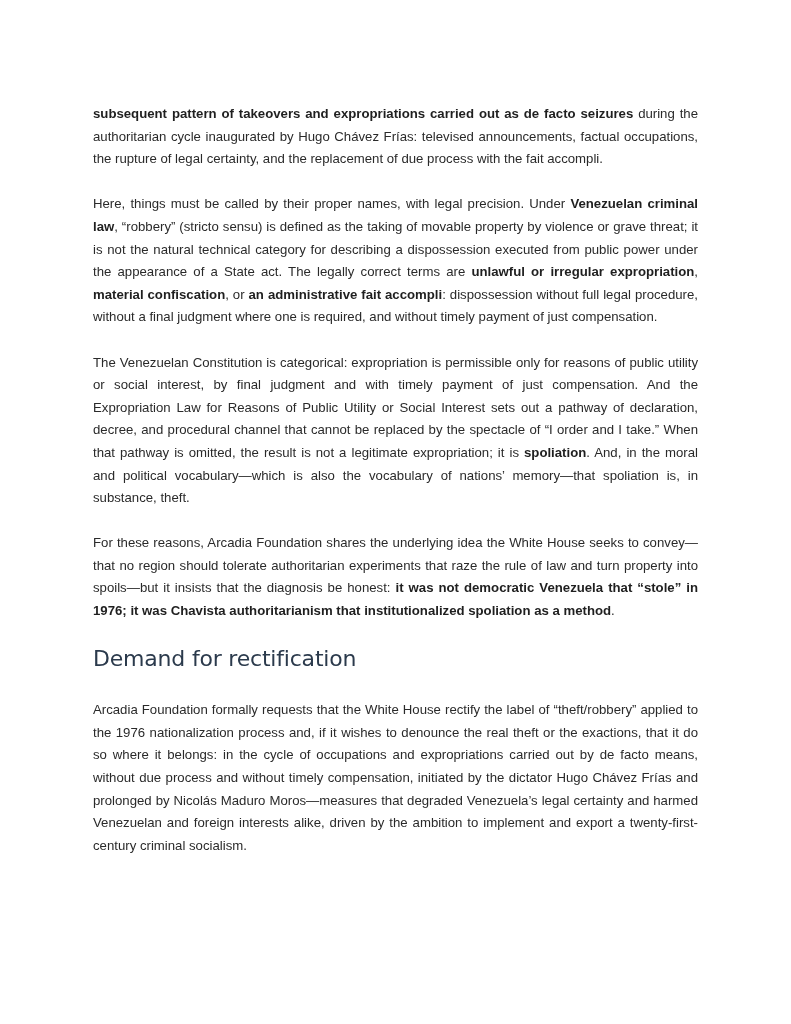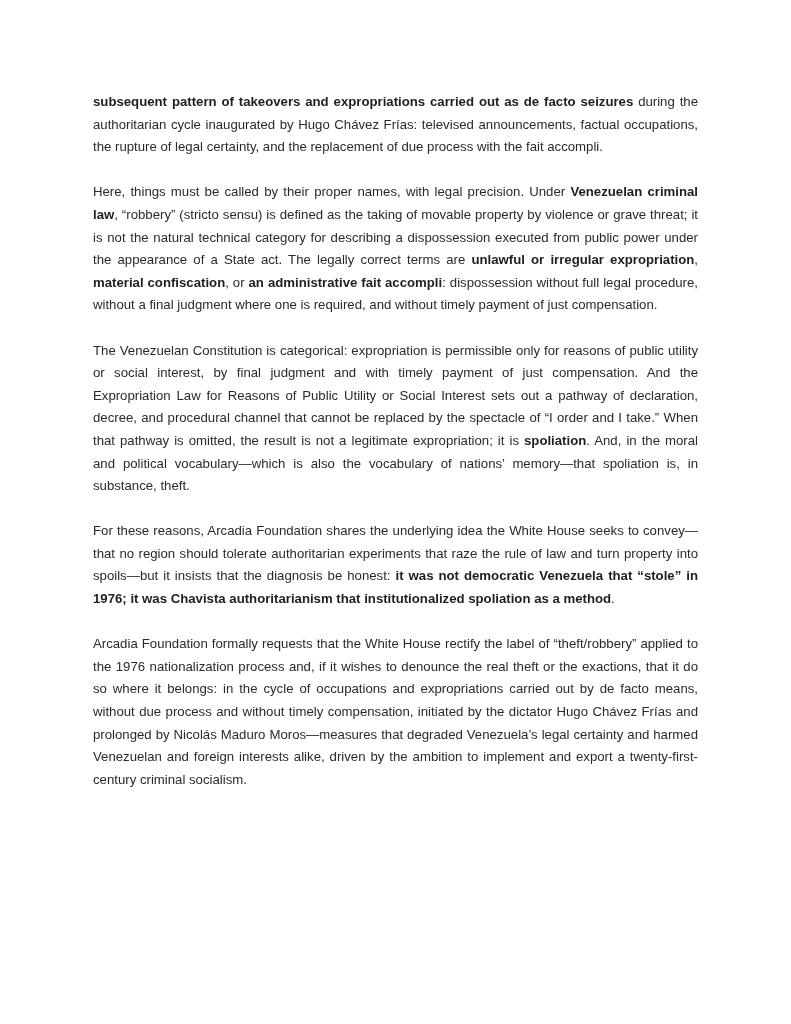--- a/index.html
+++ b/index.html
@@ -9,21 +9,21 @@
     }
     body {
       width: 791px;
       height: 1024px;
       position: relative;
       overflow: hidden;
     }
     .page {
       position: absolute;
       left: 93px;
-      top: 91px;
+      top: 103px;
       width: 605px;
       font-family: "Liberation Sans", sans-serif;
       font-size: 13.2px;
       line-height: 22.6px;
       color: #2a2a2a;
       text-align: justify;
     }
     .para {
       margin: 0 0 22.6px 0;
     }
@@ -43,14 +43,15 @@
     }
   </style>
 </head>
 <body>
 
 <div class="page">
   <p class="para"><b>subsequent pattern of takeovers and expropriations carried out as de facto seizures</b><span> during the authoritarian cycle inaugurated by Hugo Chávez Frías: televised announcements, factual occupations, the rupture of legal certainty, and the replacement of due process with the fait accompli.</span></p>
   <p class="para"><span>Here, things must be called by their proper names, with legal precision. Under </span><b>Venezuelan criminal law</b><span>, “robbery” (stricto sensu) is defined as the taking of movable property by violence or grave threat; it is not the natural technical category for describing a dispossession executed from public power under the appearance of a State act. The legally correct terms are </span><b>unlawful or irregular expropriation</b><span>, </span><b>material confiscation</b><span>, or </span><b>an administrative fait accompli</b><span>: dispossession without full legal procedure, without a final judgment where one is required, and without timely payment of just compensation.</span></p>
   <p class="para"><span>The Venezuelan Constitution is categorical: expropriation is permissible only for reasons of public utility or social interest, by final judgment and with timely payment of just compensation. And the Expropriation Law for Reasons of Public Utility or Social Interest sets out a pathway of declaration, decree, and procedural channel that cannot be replaced by the spectacle of “I order and I take.” When that pathway is omitted, the result is not a legitimate expropriation; it is </span><b>spoliation</b><span>. And, in the moral and political vocabulary—which is also the vocabulary of nations’ memory—that spoliation is, in substance, theft.</span></p>
   <p class="para"><span>For these reasons, Arcadia Foundation shares the underlying idea the White House seeks to convey—that no region should tolerate authoritarian experiments that raze the rule of law and turn property into spoils—but it insists that the diagnosis be honest: </span><b>it was not democratic Venezuela that “stole” in 1976; it was Chavista authoritarianism that institutionalized spoliation as a method</b><span>.</span></p>
+  <h2 class="heading">Demand for rectification</h2>
   <p class="para"><span>Arcadia Foundation formally requests that the White House rectify the label of “theft/robbery” applied to the 1976 nationalization process and, if it wishes to denounce the real theft or the exactions, that it do so where it belongs: in the cycle of occupations and expropriations carried out by de facto means, without due process and without timely compensation, initiated by the dictator Hugo Chávez Frías and prolonged by Nicolás Maduro Moros—measures that degraded Venezuela’s legal certainty and harmed Venezuelan and foreign interests alike, driven by the ambition to implement and export a twenty-first-century criminal socialism.</span></p>
 </div>
 
 </body></html>

